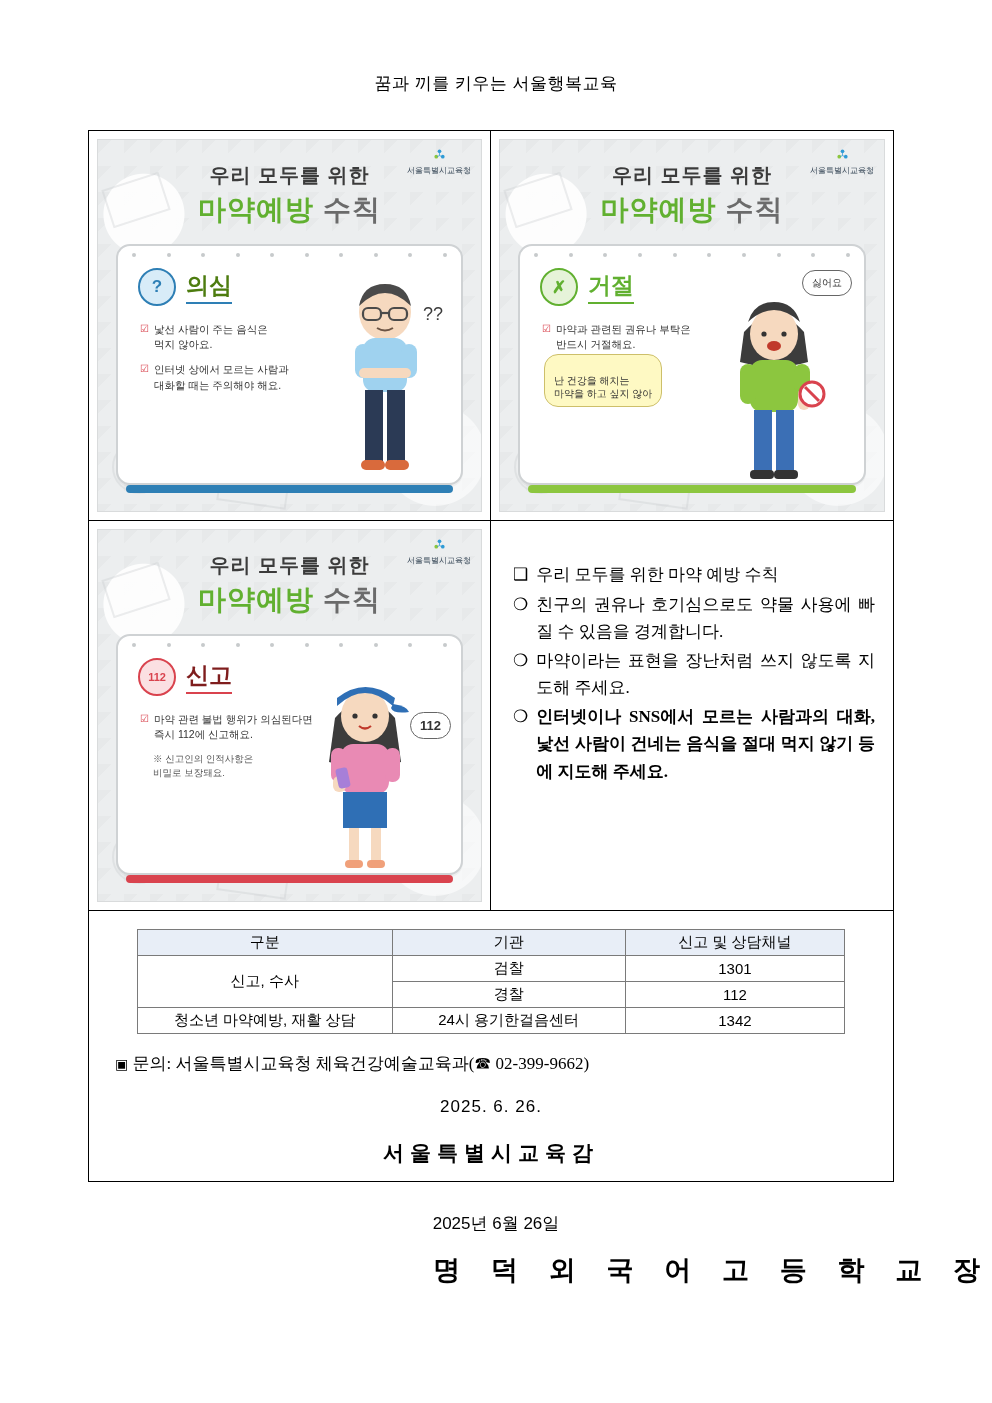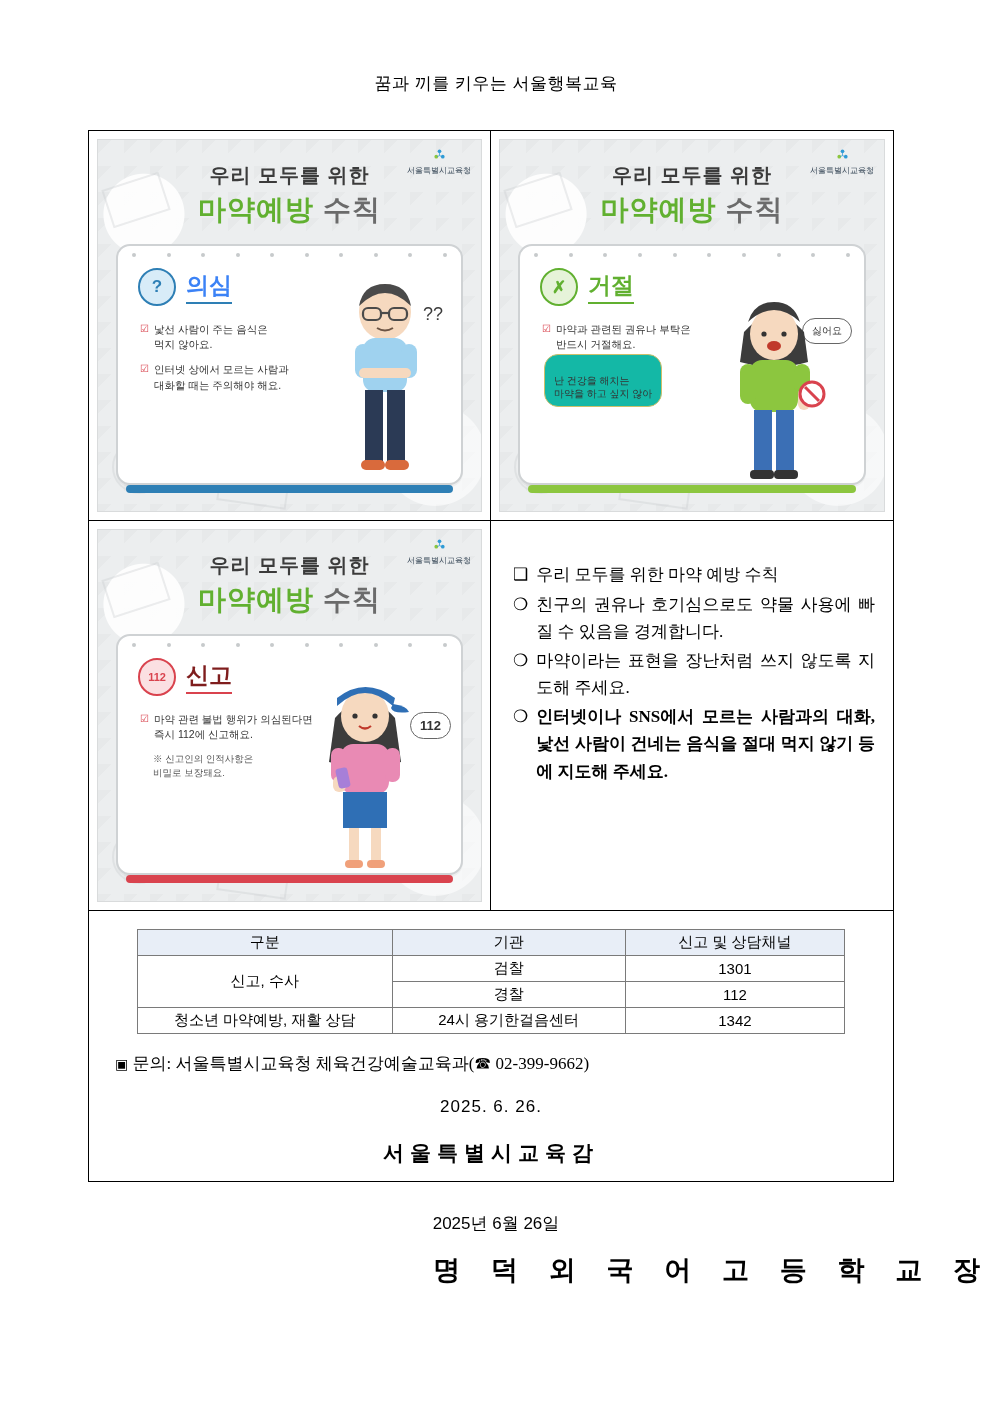--- a/index.html
+++ b/index.html
@@ -147,21 +147,21 @@
   }
   .b-blue { background: #d8ecf8; color:#2e7fb5; border: 2px solid #2e7fb5; }
   .b-green{ background: #e6f3d9; color:#61b030; border: 2px solid #61b030; }
   .b-red  { background: #fbe0e2; color:#d9434e; border: 2px solid #d9434e; font-size: 11px;}
   .head-label {
     font-family: "Liberation Sans", sans-serif;
     font-size: 23px; font-weight: bold;
     border-bottom: 2px solid #444;
     padding-bottom: 1px;
   }
-  .hl-blue { color: #3b82f6; border-color:#2e7fb5;}
+  .hl-blue { color: #4d7c0f; border-color:#2e7fb5;}
   .hl-green{ color: #61b030; border-color:#61b030;}
   .hl-red  { color: #7f1d1d; border-color:#d9434e;}
 
   .bullets {
     padding: 16px 0 0 22px;
     font-family: "Liberation Sans", sans-serif;
     font-size: 10.5px;
     line-height: 1.45;
     color: #333;
     width: 58%;
@@ -178,21 +178,21 @@
   .speech {
     position: absolute;
     background: #fff;
     border: 1.5px solid #666;
     border-radius: 14px;
     font-family: "Liberation Sans", sans-serif;
     font-size: 10px;
     padding: 5px 9px;
     color: #333;
   }
-  .speech.yellow { background: #14b8a6; border-color: #cdbf6a; }
+  .speech.yellow { background: #fef9c3; border-color: #cdbf6a; }
 
   
   .notes {
     font-size: 17px;
     line-height: 1.62;
   }
   .notes .n-head {
     display: flex; gap: 8px; margin-bottom: 2px;
   }
   .notes .n-item {
@@ -402,21 +402,21 @@
               <div class="head-label hl-green">거절</div>
             </div>
             <div class="bullets">
               <div class="row">
                 <span class="chk">☑</span>
                 <span style="white-space:pre-line">마약과 관련된 권유나 부탁은
 반드시 거절해요.</span>
               </div>
             </div>
 
-            <div class="speech" style="right:12px; top:24px;margin-top:48px;">
+            <div class="speech" style="right:12px; top:24px;">
               <span>싫어요</span>
             </div>
             <div class="speech yellow" style="left:24px; top:108px; white-space:pre-line; line-height:1.35;">
               <span>난 건강을 해치는
 마약을 하고 싶지 않아</span>
             </div>
 
             <svg class="figure" style="right:18px; top:44px;" width="130" height="200" viewBox="0 0 130 200">
               <path d="M28 42 q30 -34 60 0 l4 30 q-34 10 -68 0z" fill="#3c3c3c"></path>
               <ellipse cx="58" cy="44" rx="24" ry="26" fill="#f6d9bf"></ellipse>

